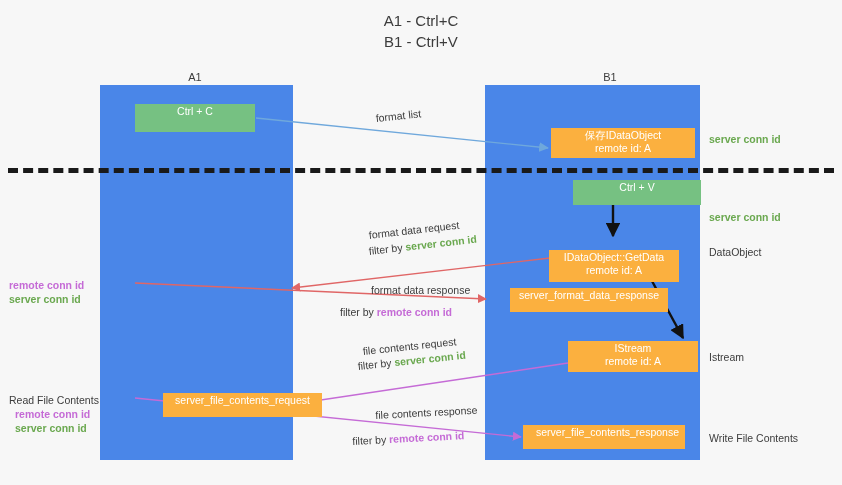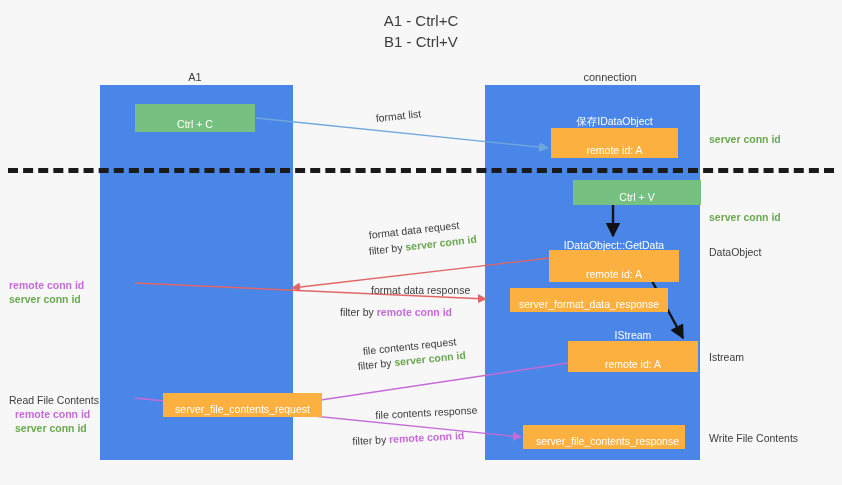--- a/index.html
+++ b/index.html
@@ -51,30 +51,30 @@
     background: #4a86e8;
   }
 
   
   .node {
     position: absolute;
     box-sizing: border-box;
     display: flex;
     flex-direction: column;
     align-items: center;
-    justify-content: flex-end;
+    justify-content: flex-start;
     color: #ffffff;
     font-size: 10.5px;
     line-height: 13px;
     text-align: center;
     border: 1px solid rgba(255,255,255,0.35);
   }
   .node.green { background: #76c182; border-color: #76c182; }
   .node.orange { background: #fbb03f; border-color: #fbb03f; }
-  .node .l2 { font-size: 10.5px; margin-top: 16px; }
+  .node .l2 { font-size: 10.5px; }
 
   
   .edge-label {
     position: absolute;
     color: #3c3c3c;
     font-size: 10.5px;
     line-height: 14px;
     white-space: nowrap;
     transform-origin: left top;
   }
@@ -116,20 +116,21 @@
 <div id="canvas">
 
   <div id="title">A1 - Ctrl+C
 B1 - Ctrl+V</div>
 
   <div class="lane-header" style="left:130px; top:58px; width:130px;">
     <div>A1</div>
     <div>remote</div>
   </div>
   <div class="lane-header" style="left:545px; top:58px; width:130px;">
+    <div>B1</div>
     <div>connection</div>
   </div>
 
   <div class="lane" style="left:100px; top:85px; width:193px; height:375px;"></div>
   <div class="lane" style="left:485px; top:85px; width:215px; height:375px;"></div>
 
   <svg id="svg-layer">
     <defs>
       <marker id="ah-blue" viewBox="0 0 10 10" refX="9" refY="5" markerWidth="7" markerHeight="7" orient="auto-start-reverse">
         <path d="M 0 0 L 10 5 L 0 10 z" fill="#6fa8dc"></path>
@@ -159,21 +160,21 @@
 
     <line x1="135" y1="398" x2="521" y2="437" stroke="#c56bd6" stroke-width="1.4" marker-end="url(#ah-pink)"></line>
   </svg>
 
   <div id="separator"></div>
 
   <div class="node green" style="left:135px; top:104px; width:120px; height:28px;">
     <div>Ctrl + C</div>
   </div>
 
-  <div class="node orange" style="left:551px; top:128px; width:127px; height:30px;">
+  <div class="node orange" style="left:551px; top:128px; width:144px; height:30px;">
     <div>保存IDataObject</div>
     <div class="l2">remote id: A</div>
   </div>
 
   <div class="node green" style="left:573px; top:180px; width:128px; height:25px;">
     <div>Ctrl + V</div>
   </div>
 
   <div class="node orange" style="left:549px; top:250px; width:130px; height:32px;">
     <div>IDataObject::GetData</div>

